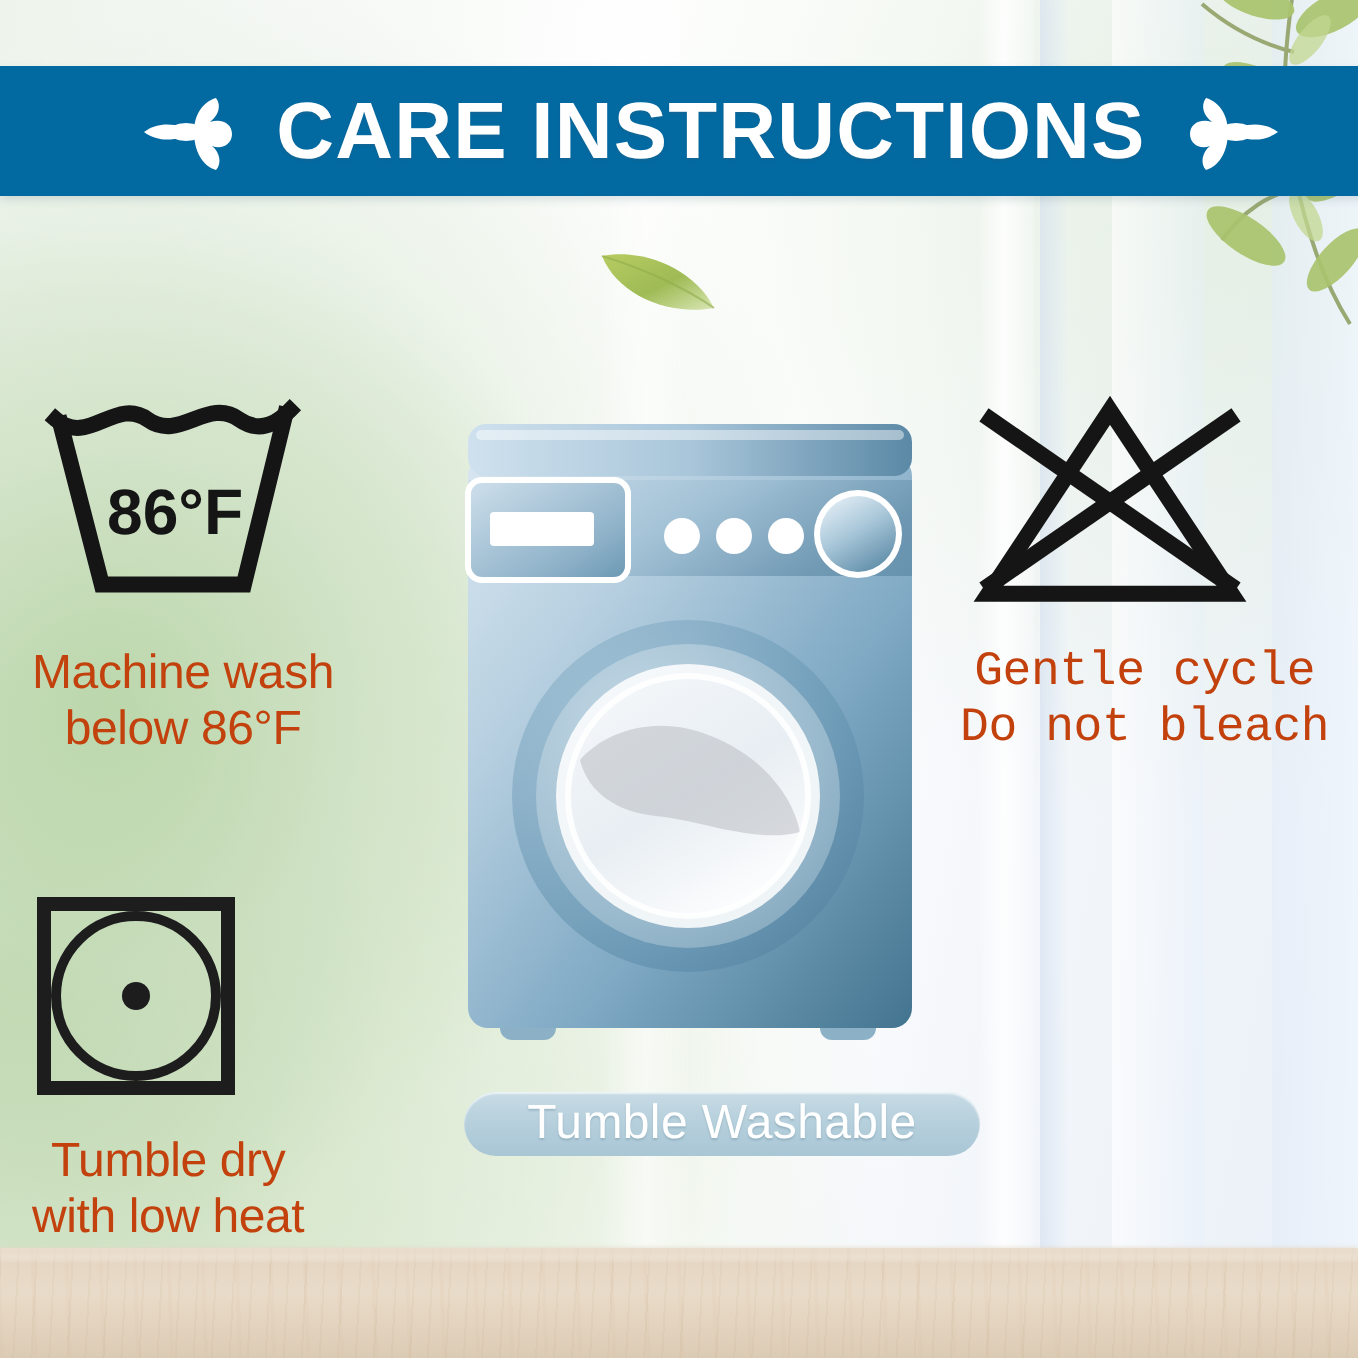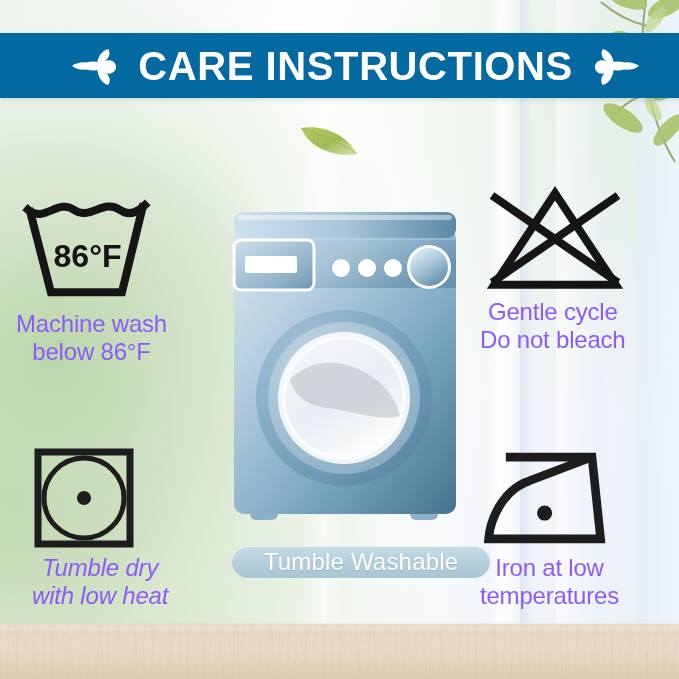--- a/index.html
+++ b/index.html
@@ -78,31 +78,31 @@
   .fleur svg{display:block;}
 
   
   .leaf-cluster{position:absolute;right:-6px;top:-10px;width:150px;height:175px;}
   .leaf-float{position:absolute;left:297px;top:118px;width:64px;height:42px;}
 
   
   .cell{position:absolute;display:flex;flex-direction:column;align-items:flex-start;}
   .cell .glyph{display:block;}
   .cell .caption{
-    margin-top:0;
+    margin-top:12px;
     text-align:center;
-    color:#8b5cf6;
+    color:#c2410c;
     font-size:24px;
     line-height:1.16;
     white-space:pre-line;
     letter-spacing:-0.2px;
   }
   #cell-wash{left:16px;top:196px;width:196px;}
-  #cell-bleach{left:480px;top:184px;width:196px;}
-  #cell-dry{left:32px;top:446px;width:196px;font-style:italic;}
+  #cell-bleach{left:480px;top:196px;width:196px;font-family:Liberation Mono, monospace;}
+  #cell-dry{left:16px;top:446px;width:196px;}
   #cell-iron{left:480px;top:446px;width:196px;}
 
   .tub-temp{
     font-size:28px;font-weight:bold;fill:#151515;
   }
 
   
   .machine{position:absolute;left:228px;top:210px;width:235px;height:330px;}
 
   
@@ -308,26 +308,14 @@
       <svg viewBox="0 0 104 104" width="104" height="104">
         <rect x="6" y="6" width="92" height="92" fill="none" stroke="#1d1d1d" stroke-width="7"></rect>
         <circle cx="52" cy="52" r="40" fill="none" stroke="#1d1d1d" stroke-width="5"></circle>
         <circle cx="52" cy="52" r="7" fill="#1d1d1d"></circle>
       </svg>
     </span>
     <div class="caption">Tumble dry
 with low heat</div>
   </div>
 
-  <div class="cell" id="cell-iron">
-    <span class="glyph">
-      <svg viewBox="0 0 130 96" width="140" height="104">
-        <g fill="none" stroke="#1d1d1d" stroke-width="8" stroke-linejoin="miter" stroke-linecap="butt">
-          <path d="M24 10 L104 10 L112 86 L8 86 C10 62 26 38 46 32 L104 10"></path>
-        </g>
-        <circle cx="60" cy="62" r="7" fill="#1d1d1d"></circle>
-      </svg>
-    </span>
-    <div class="caption">Iron at low
-temperatures</div>
-  </div>
 
 </div>
 
 </body></html>

